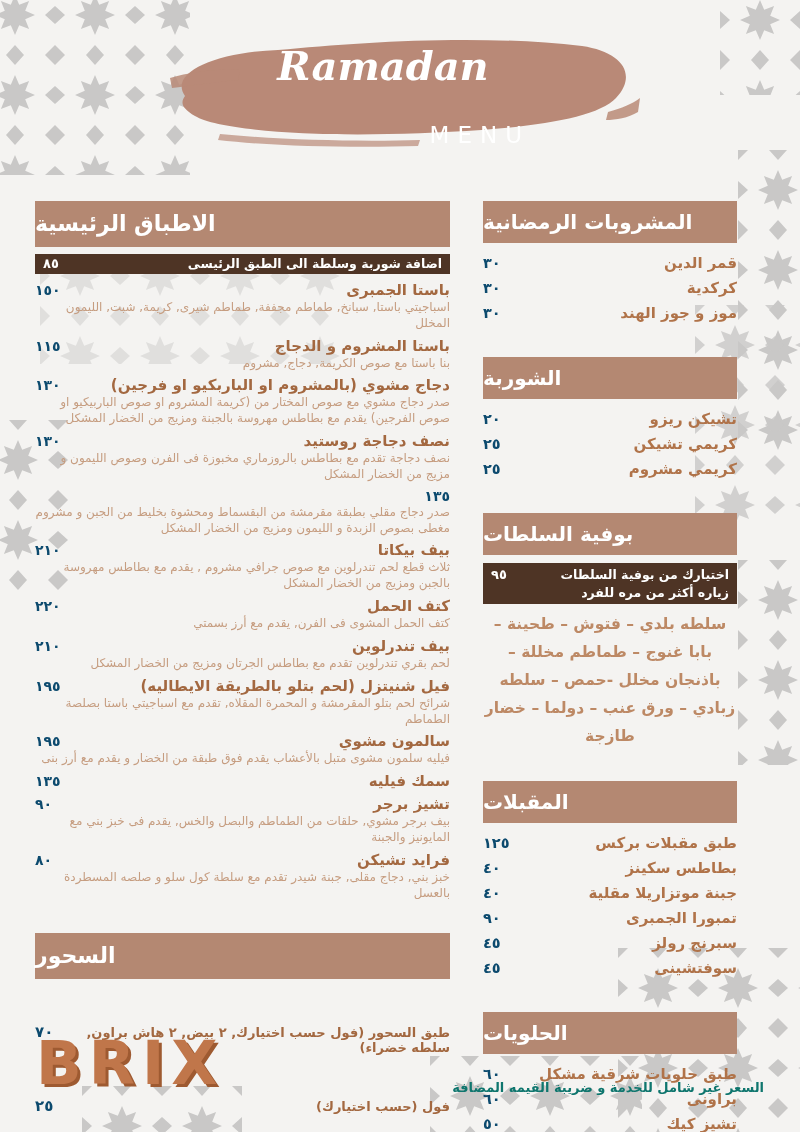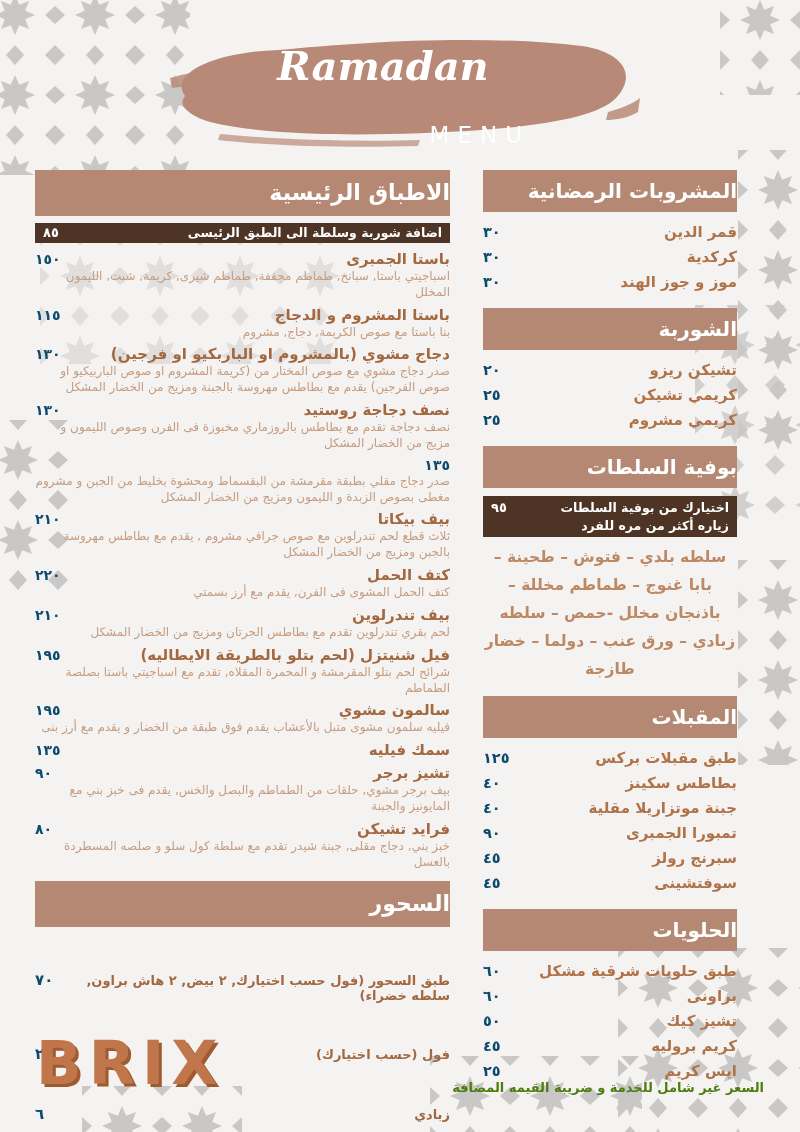--- a/index.html
+++ b/index.html
@@ -13,21 +13,21 @@
   .logo-script{position:absolute;left:0;right:36px;top:26px;text-align:center;
        font-family:"DejaVu Serif",serif;font-style:italic;font-weight:bold;
        font-size:40px;color:#ffffff;}
   .logo-menu{position:absolute;right:112px;top:106px;font-size:23px;letter-spacing:8px;
        color:#ffffff;font-weight:normal;}
 
   
   .col-left{position:absolute;left:35px;top:170px;width:415px;}
   .col-right{position:absolute;left:483px;top:170px;width:254px;}
 
-  .bar{background:#b48872;color:#fff;text-align:right;font-weight:bold;direction:rtl;}
+  .bar{background:#b48872;color:#fff;text-align:left;font-weight:bold;direction:rtl;margin-top:31px;}
   .bar-main{height:46px;line-height:46px;font-size:22px;margin-bottom:7px;}
   .bar-right{height:42px;line-height:42px;font-size:20px;margin-bottom:8px;}
 
   .darkbar{background:#4e3425;color:#fff;display:flex;direction:rtl;
       justify-content:space-between;align-items:center;padding:2px 8px 3px 8px;
       font-size:12.5px;font-weight:bold;margin-bottom:7px;}
   .darkbar .db-price{font-size:13px;}
 
   .m-item{margin-bottom:5px;}
   .m-head{display:flex;direction:rtl;justify-content:space-between;align-items:baseline;}
@@ -49,21 +49,21 @@
 
   .suhoor{margin-top:10px;}
   .s-row{display:flex;direction:rtl;justify-content:space-between;align-items:baseline;padding:5px 0;}
   .s-name{font-size:13px;font-weight:bold;color:#a36840;}
   .s-row .price{font-size:15px;margin-top:32px;}
 
   .brix{position:absolute;left:36px;top:1028px;font-size:60px;font-weight:800;
       letter-spacing:7px;color:#c0764a;text-shadow:3px 3px 0 #9e5a31;
       font-family:"DejaVu Sans",sans-serif;}
   .footer-note{position:absolute;right:36px;top:1080px;direction:rtl;font-size:13px;
-      font-weight:bold;color:#4d7c0f;}
+      font-weight:bold;color:#0f766e;}
 </style>
 </head>
 <body>
 
 <div class="page">
 
   <svg width="0" height="0" style="position:absolute">
     <defs>
       <pattern id="geo" width="80" height="80" patternUnits="userSpaceOnUse">
         <g fill="#c9c8c7">

